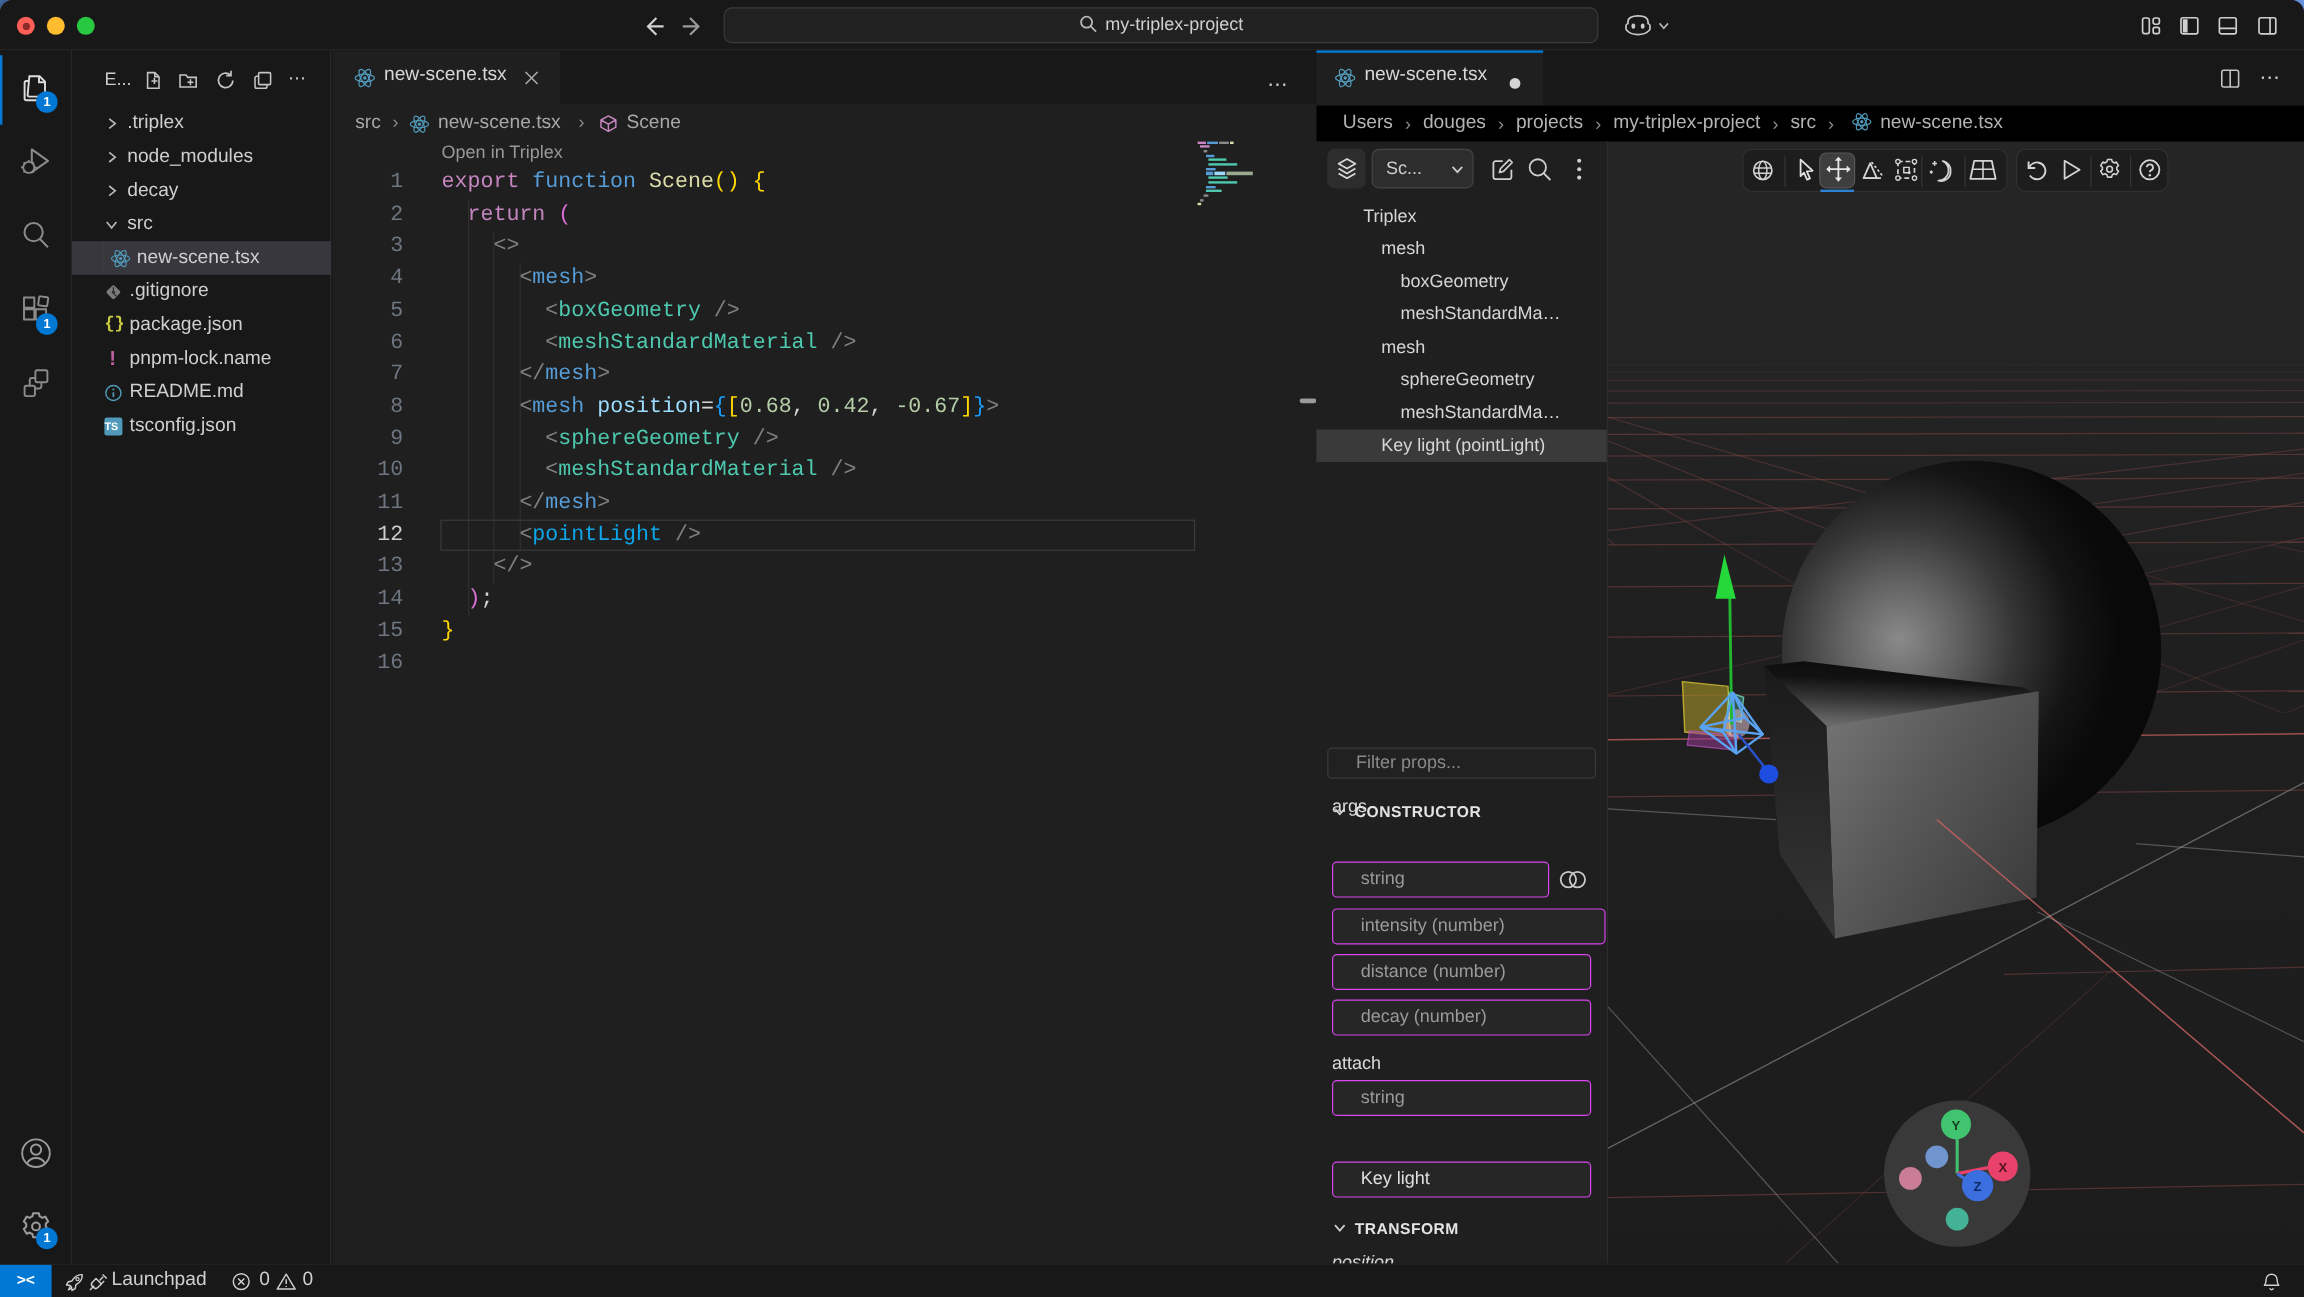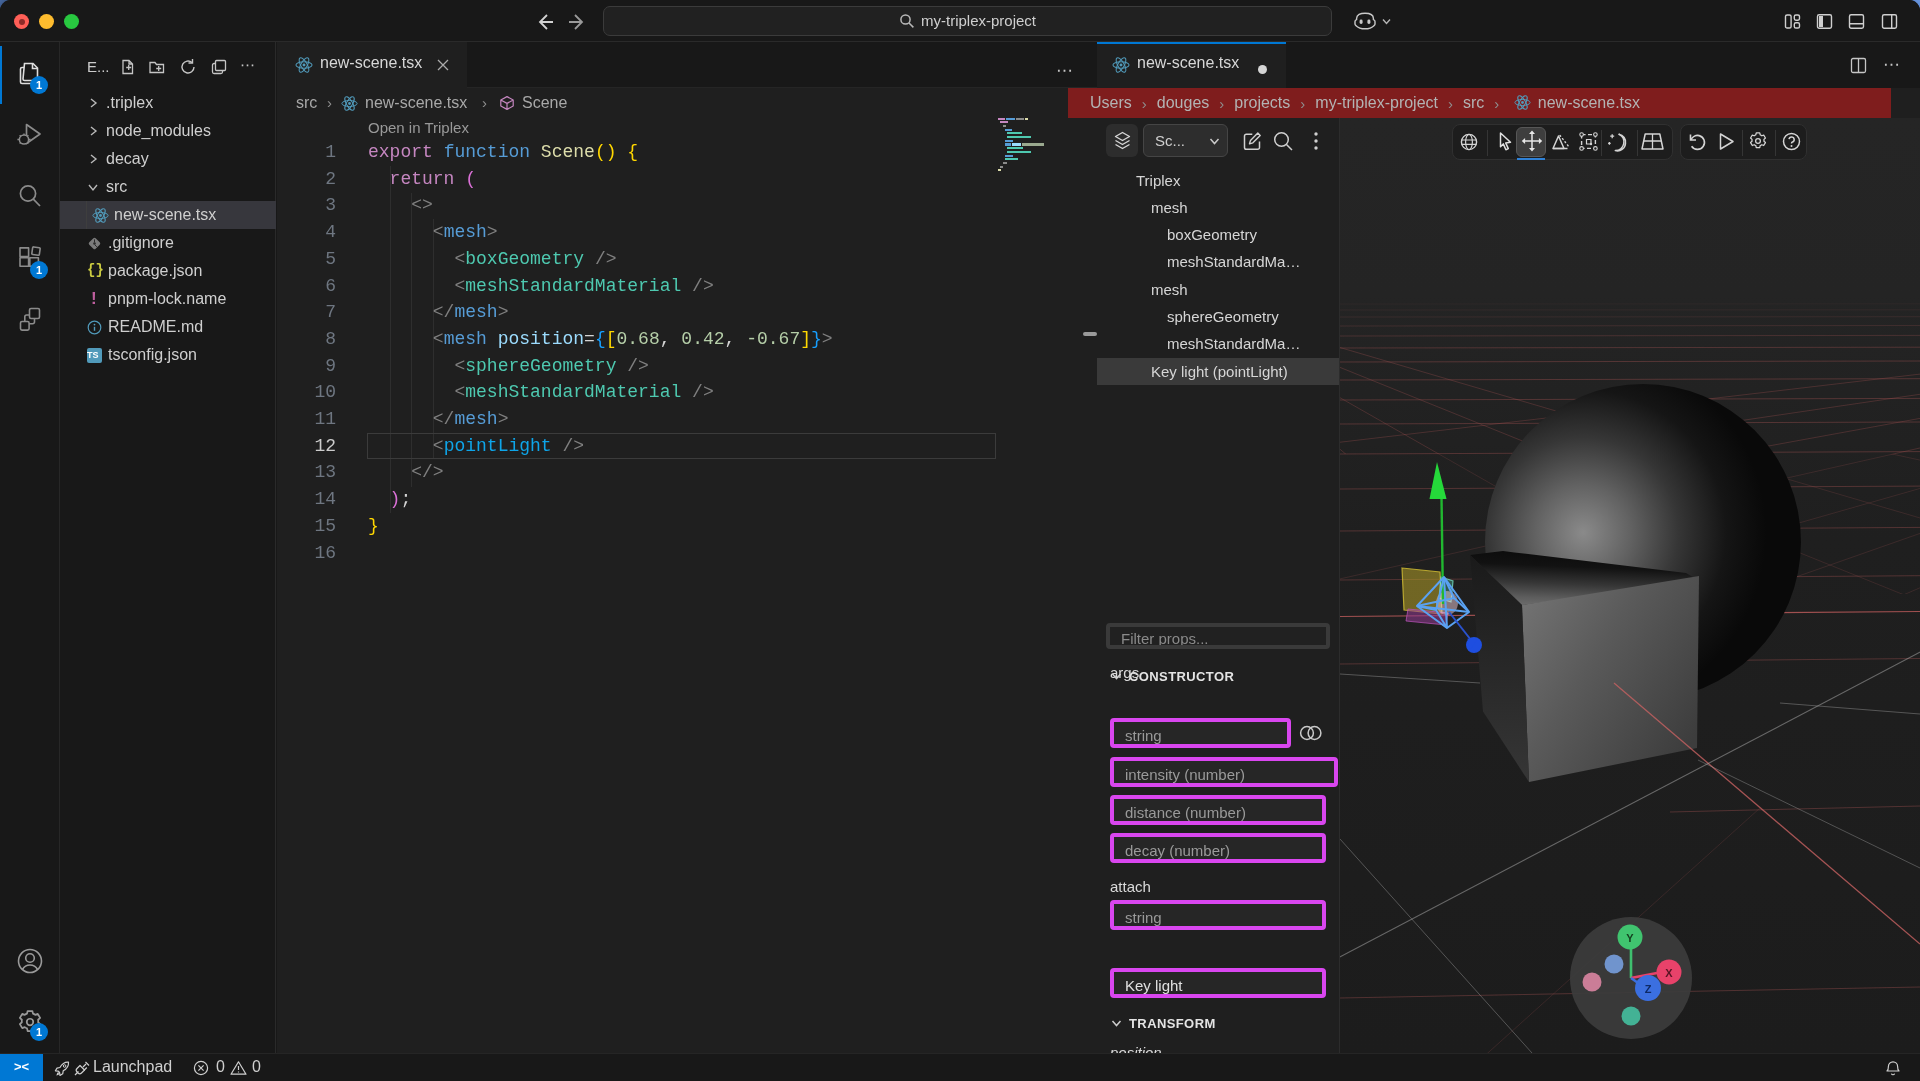--- a/index.html
+++ b/index.html
@@ -23,24 +23,24 @@
 #tab1{left:0px;top:0px;width:190px;height:46px;background:#1f1f1f;font-size:16px;color:#d7d7d7}
 #crumbs{left:277px;top:88px;width:820px;height:30px;background:#1f1f1f;font-size:16px;color:#a8a8a8;line-height:30px}
 pre{font-family:"Liberation Mono",monospace;font-size:18px;line-height:26.7px}
 #gutter{left:277px;top:139px;width:59px;text-align:right;color:#6e7681}
 #code{left:368px;top:139px;color:#d4d4d4}
 .guide{position:absolute;width:1px;background:#2e2e2e}
 
 #rpanel{left:1097px;top:42px;width:823px;height:1011px;background:#1f1f1f;border-left:1px solid #2a2a2a}
 #rtabstrip{left:1097px;top:42px;width:823px;height:46px;background:#181818}
 #rtab{left:0;top:0;width:189px;height:46px;background:#1f1f1f;border-top:2px solid #0078d4;font-size:16px;color:#d7d7d7}
-#rcrumbs{left:1068px;top:88px;width:823px;height:30px;background:#7f1d1d;font-size:16px;color:#b3b3b3;line-height:30px;white-space:nowrap}
+#rcrumbs{left:1097px;top:88px;width:823px;height:30px;background:#000000;font-size:16px;color:#b3b3b3;line-height:30px;white-space:nowrap}
 #lcol{left:1097px;top:118px;width:243px;height:935px;background:#1f1f1f;border-right:1px solid #2c2c2c}
 .trow{position:absolute;left:0;width:242px;height:27px;line-height:27px;font-size:15px;color:#d6d6d6;white-space:nowrap}
-.inp{position:absolute;background:#262626;border:4px solid #d946ef;border-radius:4px;font-size:15px;color:#9a9a9a;line-height:28px;padding-left:11px;white-space:nowrap;overflow:hidden}
+.inp{position:absolute;background:#262626;border:1px solid #d946ef;border-radius:4px;font-size:15px;color:#9a9a9a;line-height:28px;padding-left:23px;white-space:nowrap;overflow:hidden}
 .lab{position:absolute;font-size:15px;color:#dadada}
 .shead{position:absolute;font-size:13px;font-weight:bold;color:#e4e4e4;letter-spacing:.4px}
 
 #statusbar{left:0;top:1053px;width:1920px;height:28px;background:#181818;border-top:1px solid #252525;font-size:15px;color:#cfcfcf}
 #remote{left:0;top:0;width:43px;height:28px;background:#0078d4;color:#fff;text-align:center;font-size:13px;line-height:26px;font-weight:bold}
 .rsep{color:#8f8f8f;font-size:15px;margin:0 10px;position:relative;top:0.5px;font-family:"Liberation Sans",sans-serif}
 #rcrumbs span{vertical-align:top}
 svg{display:block}
 .ic{position:absolute}
 </style></head>

